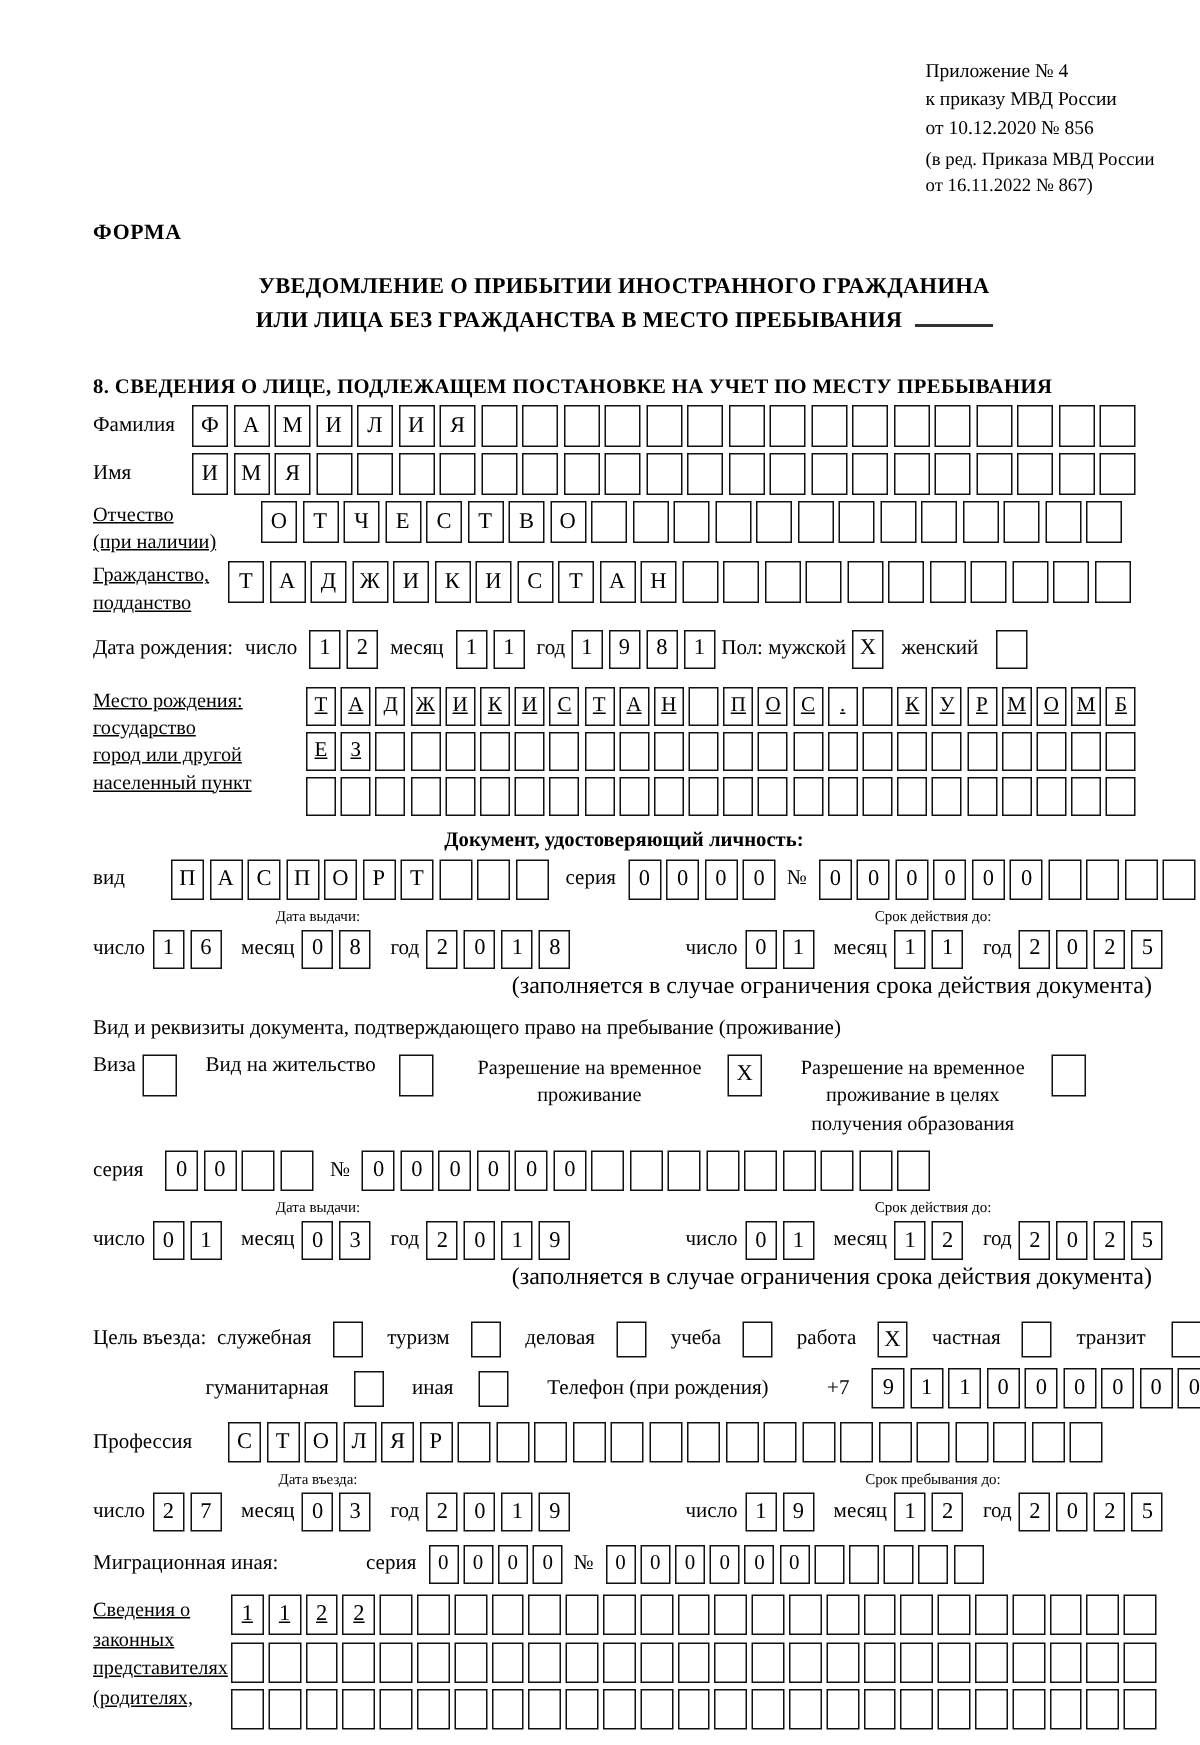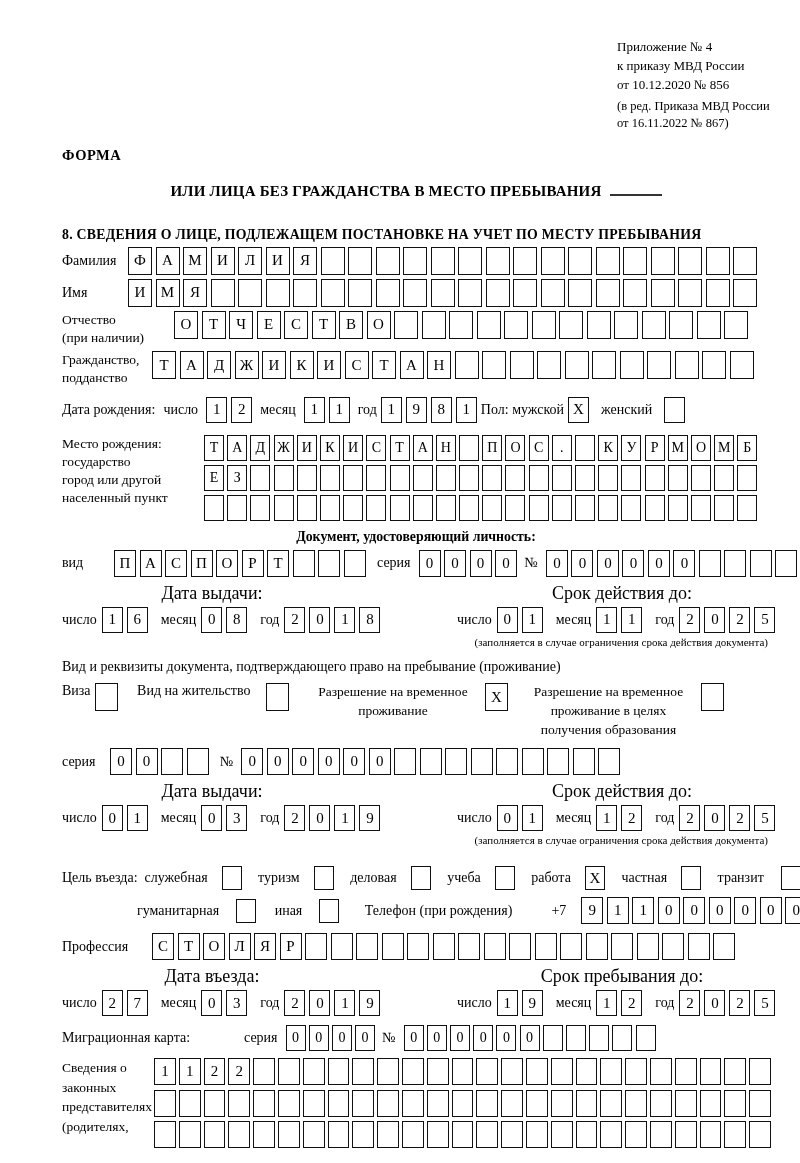--- a/index.html
+++ b/index.html
@@ -33,35 +33,35 @@
     width: 24px; height: 28px; border: 1.6px solid #111;
     margin-right: 3.5px; font-size: 15px; flex: none; background: #fff;
   }
   .md .bx { width: 22px; height: 27px; }
   .sm .bx { width: 20px; height: 26px; margin-right: 3.2px; font-size: 14px; }
   .dt .bx { width: 21px; height: 26px; margin-right: 4px; }
   .cb .bx { width: 20px; height: 24px; }
   .big-cb .bx { width: 23px; height: 28px; }
   .rep .bx { width: 21.8px; height: 27px; margin-right: 3px; }
 
-  .stack { display: flex; flex-direction: column; }
+  .stack { display: flex; flex-direction: column; text-decoration: underline; }
   .gap4 { width: 4px; flex: none; } .gap8 { width: 8px; flex: none; }
   .gap12 { width: 12px; flex: none; } .gap16 { width: 16px; flex: none; }
 
   .center-bold { text-align: center; font-weight: bold; font-size: 13.8px; margin-top: 8px; }
 
   .dates { display: flex; margin-top: 6px; }
   .dcol-l { width: 395px; flex: none; }
   .dcol-r { flex: 1; }
-  .dhead { font-size: 18px; text-align: center; width: 300px; }
+  .dhead { font-size: 10px; text-align: center; width: 300px; }
   .dcol-r .dhead { width: 330px; }
   .dline { display: flex; align-items: center; margin-top: 3px; }
   .dline .lbl { margin-right: 5px; }
   .dline .boxes { margin-right: 9px; }
-  .note { text-align: right; font-size: 11px; margin-top: 3px; padding-right: 2px; }
+  .note { text-align: right; font-size: 16px; margin-top: 3px; padding-right: 2px; }
 
   .para { font-size: 14px; margin-top: 8px; line-height: 1.55; }
 
   .permits { display: flex; align-items: flex-start; margin-top: 6px; }
   .permit-txt { font-size: 13.5px; text-align: center; line-height: 1.4; flex: none; }
 
   .purpose-line { display: flex; align-items: center; margin-top: 20px; }
   .purpose-line .lbl { margin-right: 7px; }
   .purpose-line .cb { margin-right: 14px; }
 
@@ -79,20 +79,21 @@
     <div>от 10.12.2020 № 856</div>
     <div class="ed">
       <div>(в ред. Приказа МВД России</div>
       <div>от 16.11.2022 № 867)</div>
     </div>
   </div>
 
   <div class="forma">ФОРМА</div>
 
   <div class="title">
+    <div>УВЕДОМЛЕНИЕ О ПРИБЫТИИ ИНОСТРАННОГО ГРАЖДАНИНА</div>
     <div><span>ИЛИ ЛИЦА БЕЗ ГРАЖДАНСТВА В МЕСТО ПРЕБЫВАНИЯ</span><span class="blank-line"></span></div>
   </div>
 
   <div class="sec-head">8. СВЕДЕНИЯ О ЛИЦЕ, ПОДЛЕЖАЩЕМ ПОСТАНОВКЕ НА УЧЕТ ПО МЕСТУ ПРЕБЫВАНИЯ</div>
 
   <div class="r" style="">
     <span class="lbl" style="width:66px">Фамилия</span>
     <span class="boxes">
         <span class="bx">Ф</span>
         <span class="bx">А</span>
@@ -672,21 +673,21 @@
             <span class="bx">2</span>
             <span class="bx">0</span>
             <span class="bx">2</span>
             <span class="bx">5</span>
           </span>
       </div>
     </div>
   </div>
 
   <div class="r sm" style="margin-top:9px">
-    <span class="lbl" style="width:182px">Миграционная карта:</span>
+    <span class="lbl" style="width:182px">Миграционная иная:</span>
     <span class="lbl">серия</span>
       <span class="gap8"></span>
     <span class="boxes">
         <span class="bx">0</span>
         <span class="bx">0</span>
         <span class="bx">0</span>
         <span class="bx">0</span>
       </span>
       <span class="gap4"></span>
     <span class="lbl">№</span>

